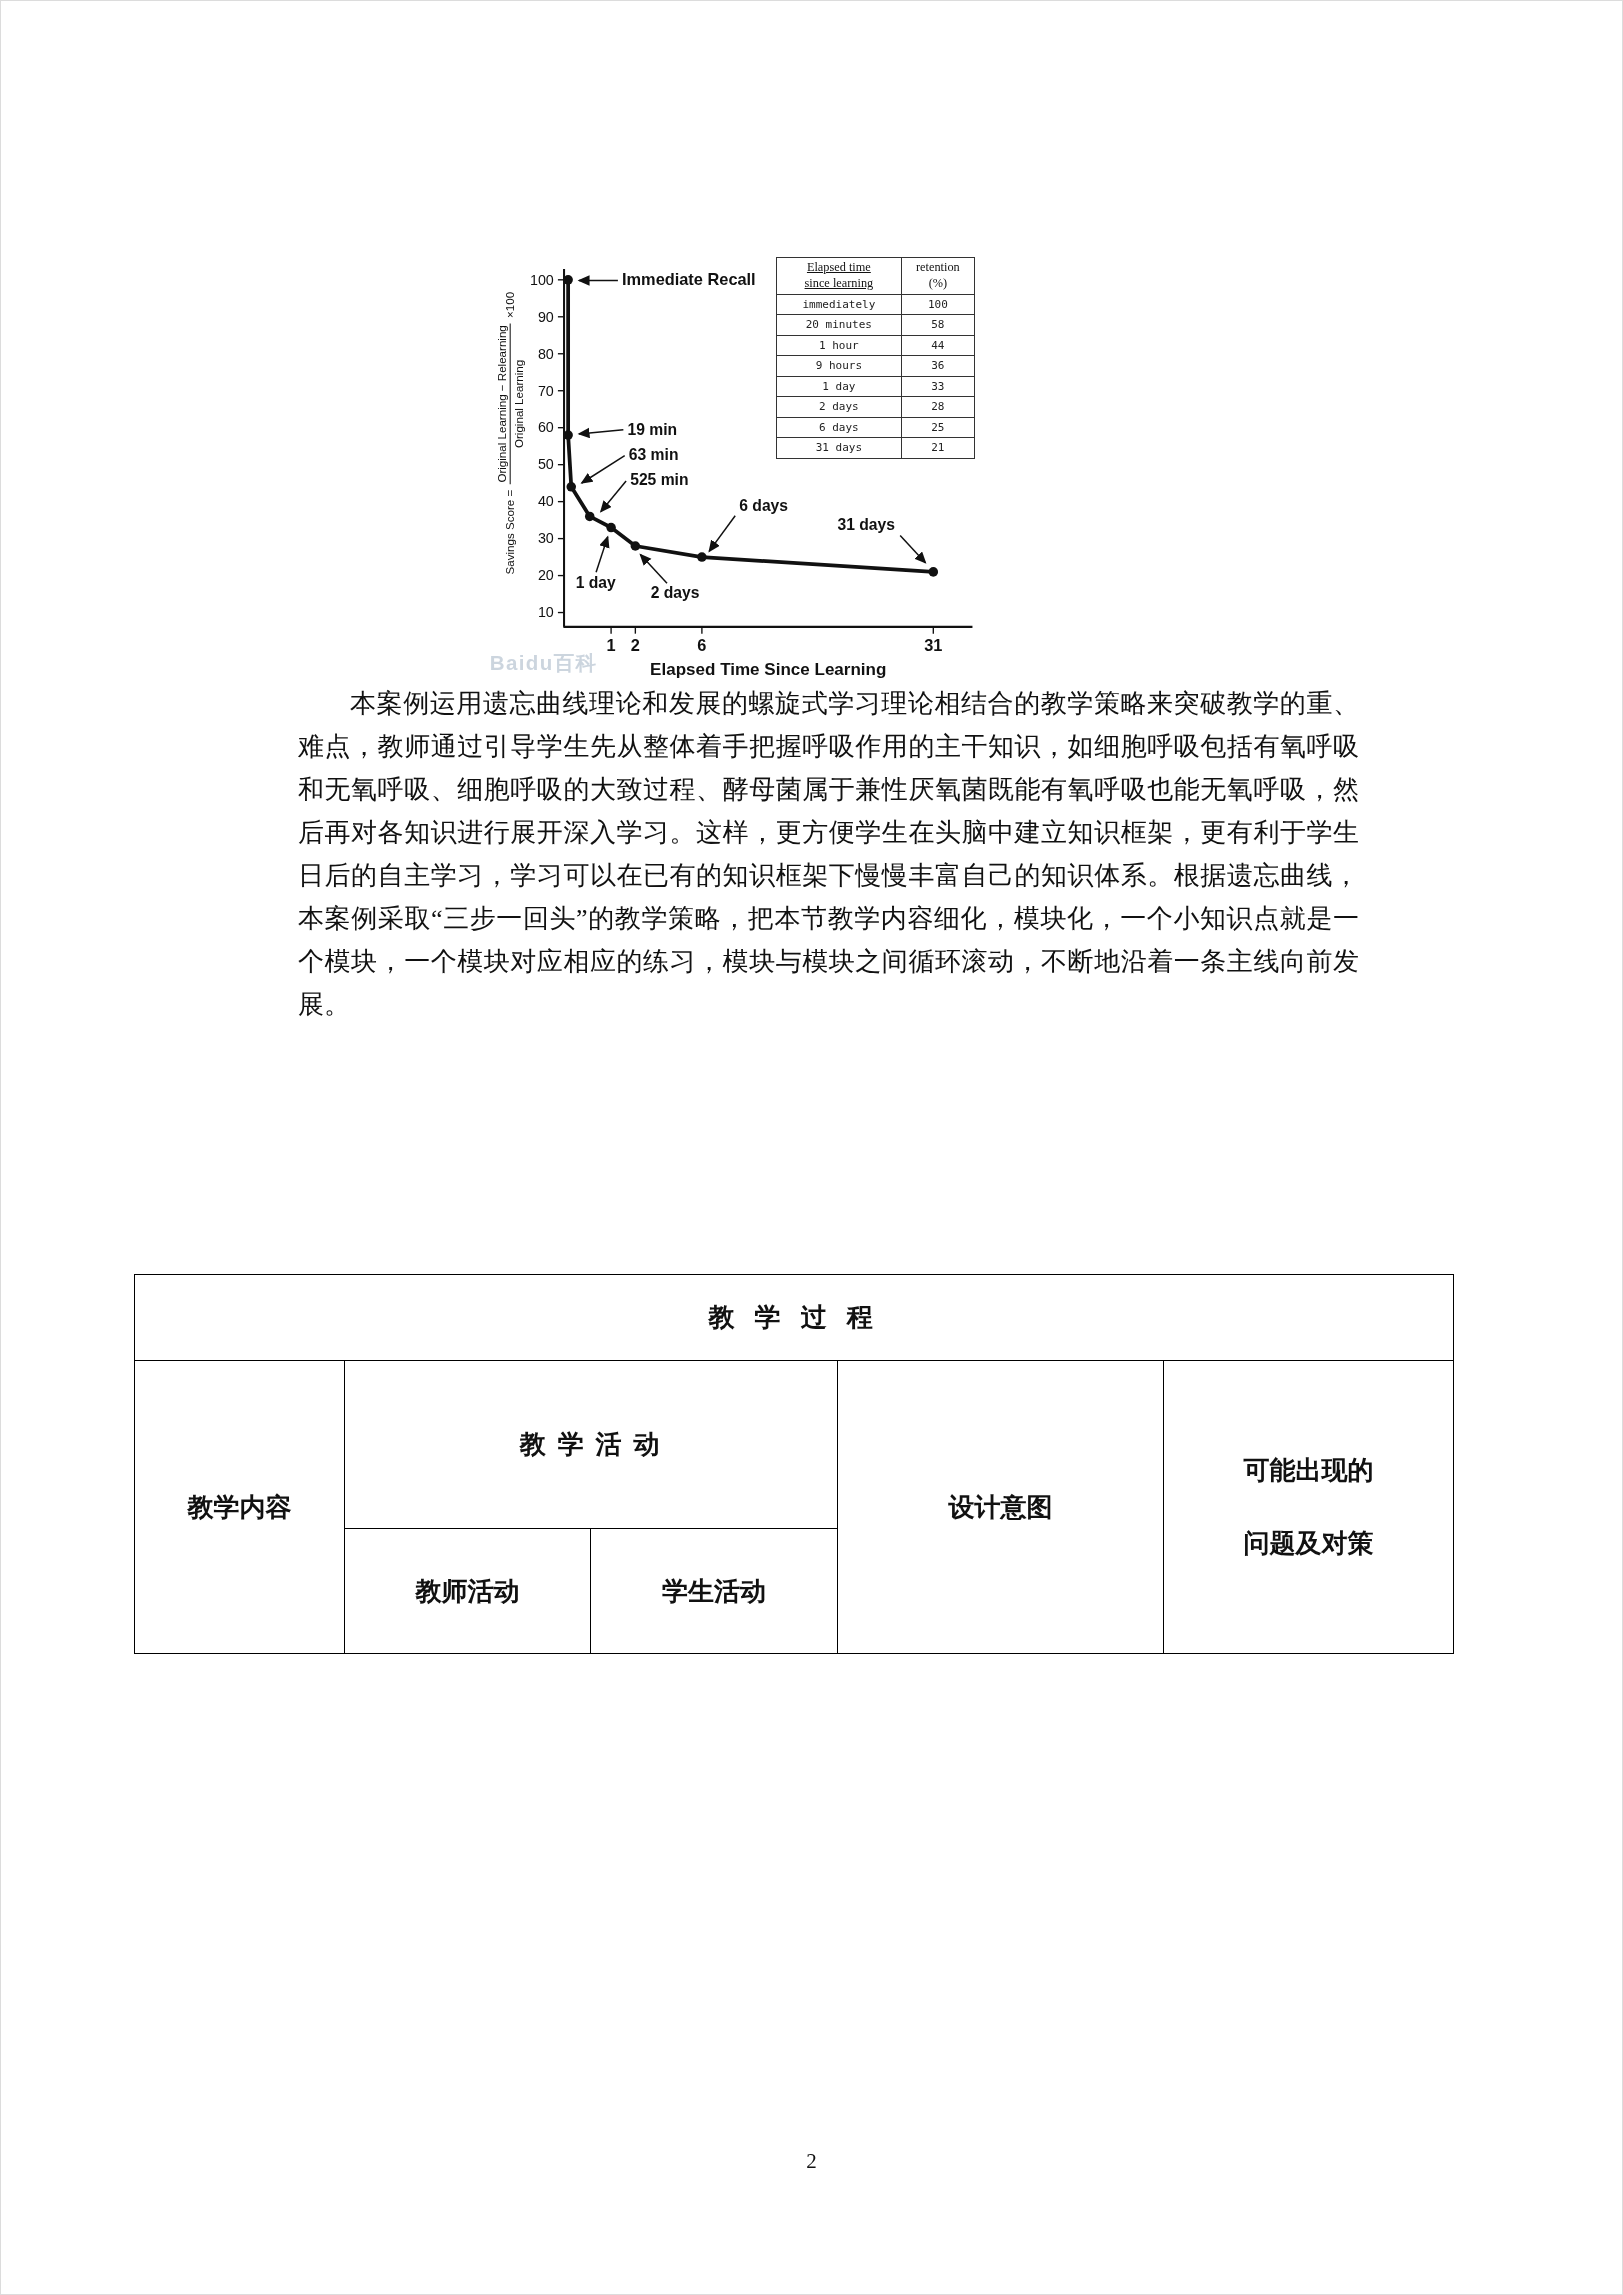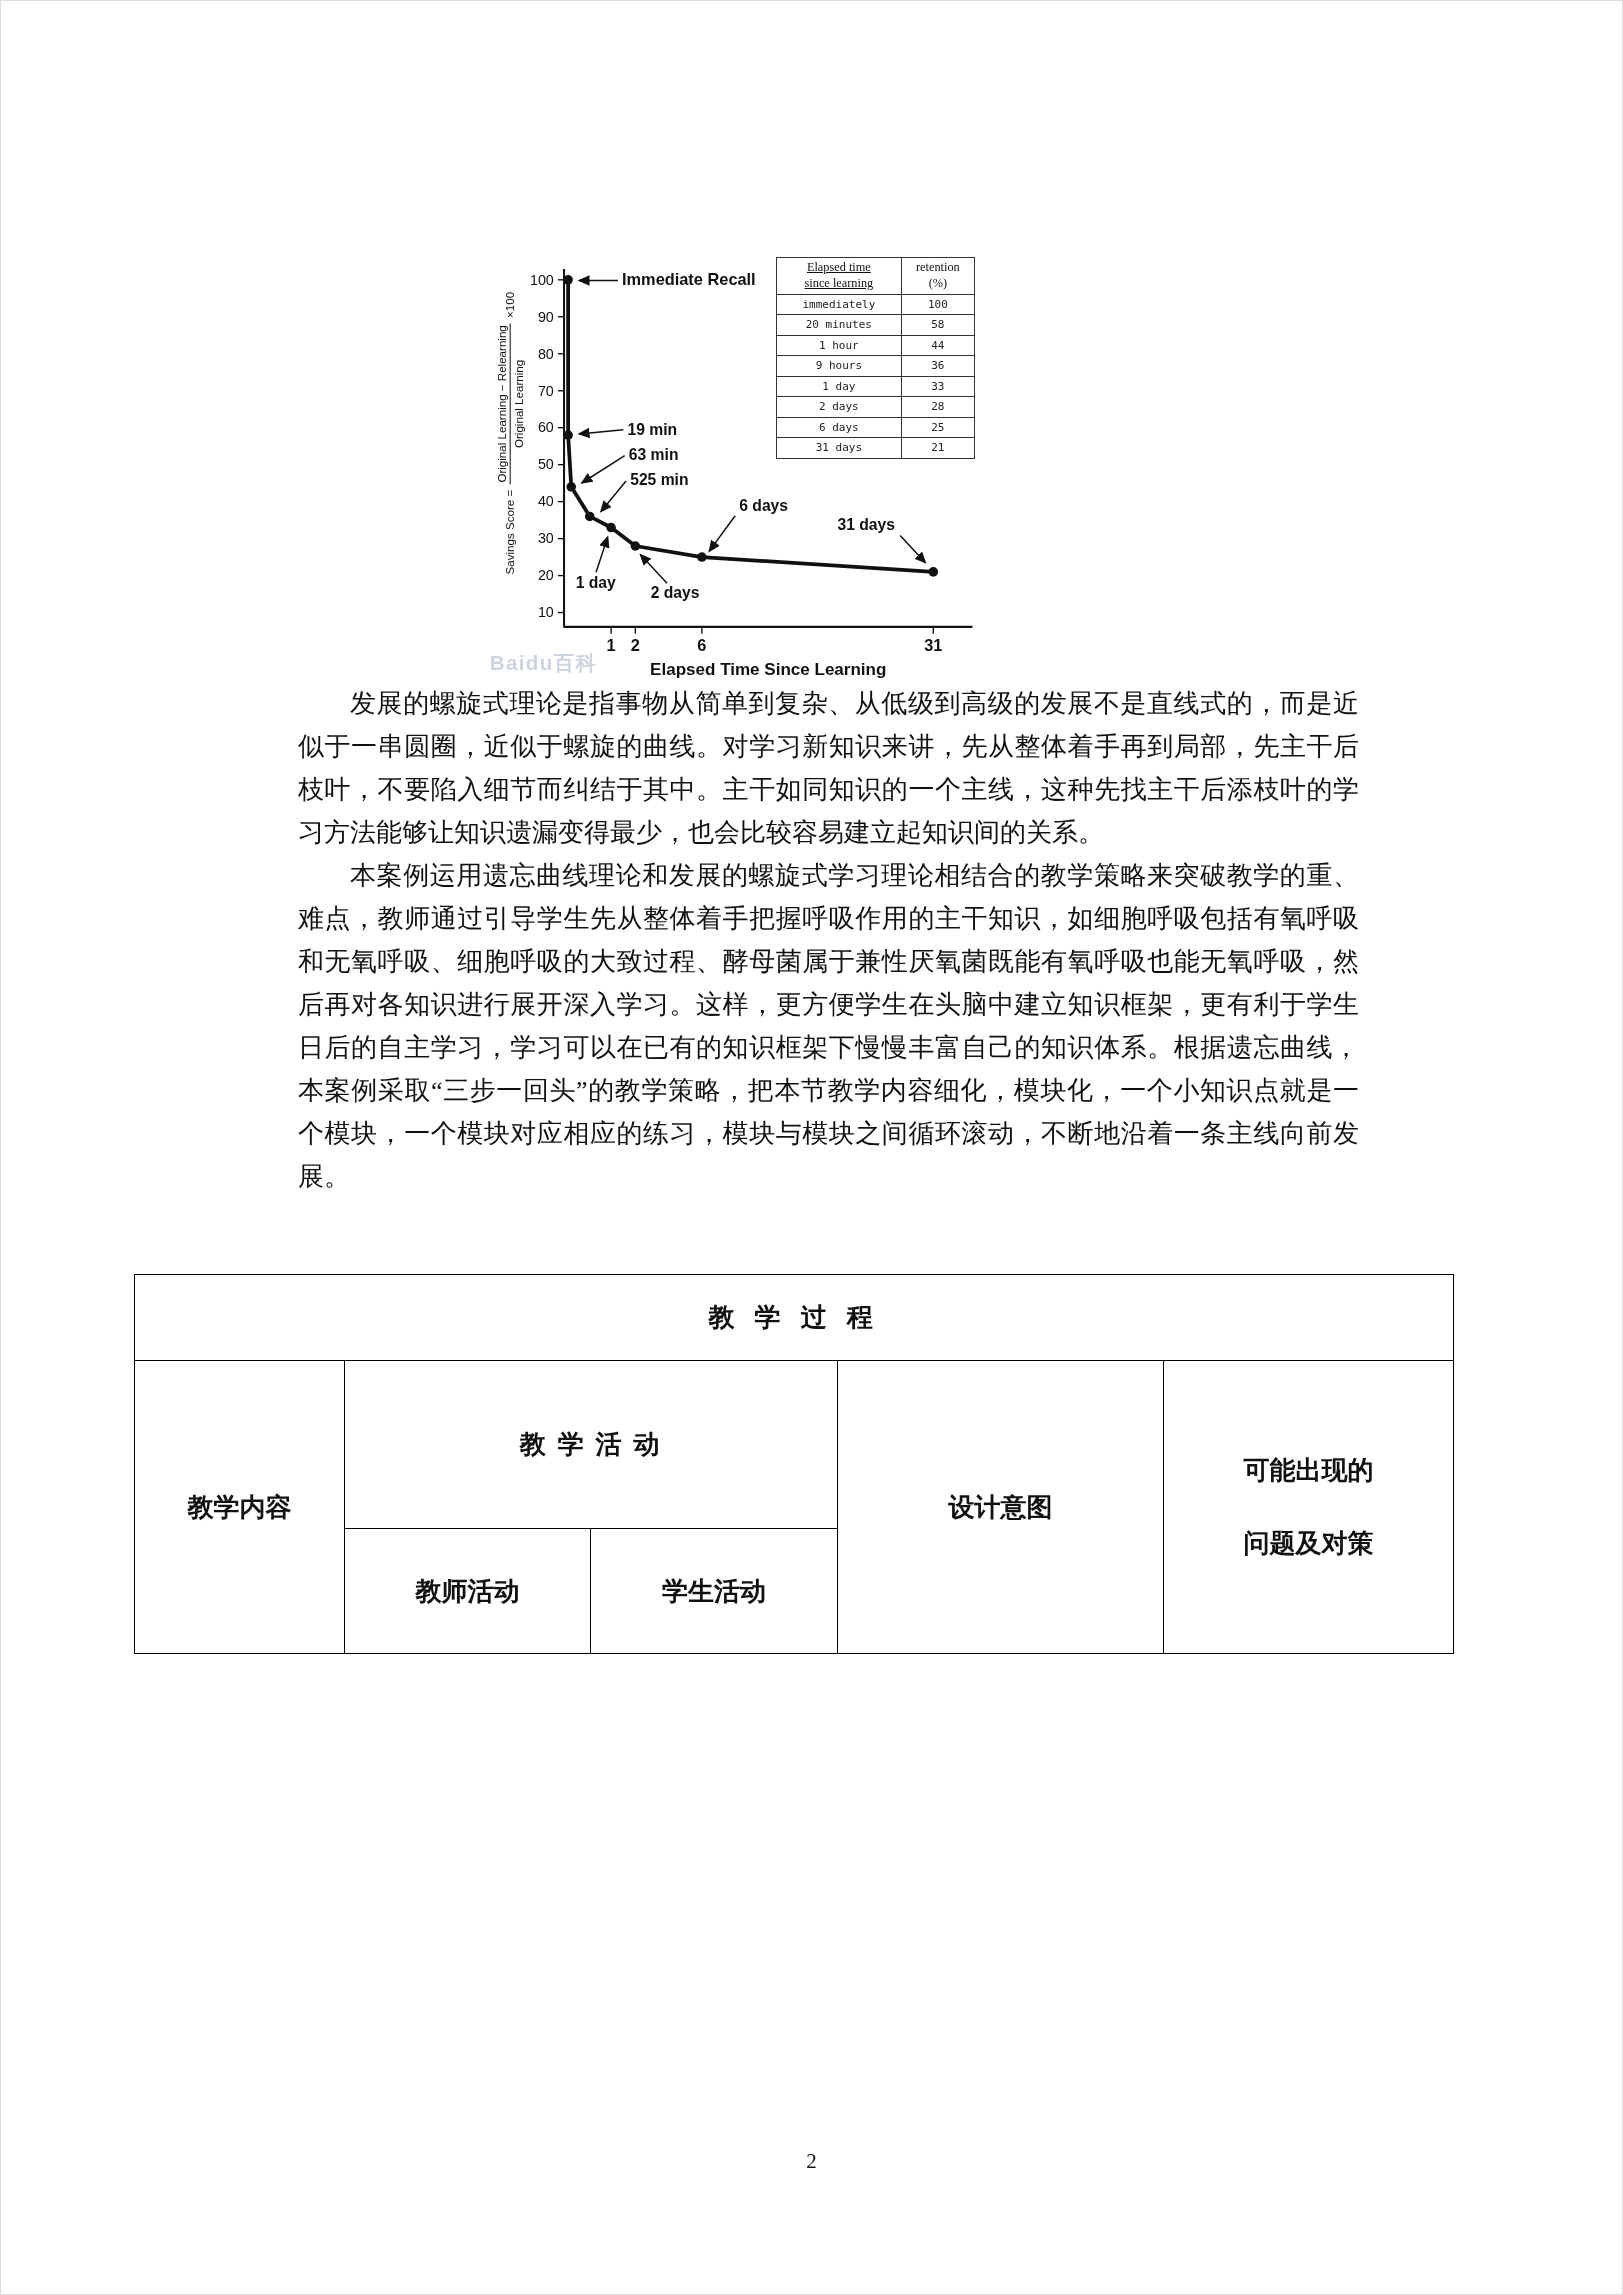--- a/index.html
+++ b/index.html
@@ -155,21 +155,20 @@
         <tr>
           <td>31 days</td>
           <td>21</td>
         </tr>
       </tbody>
   </table>
   <div class="watermark">Baidu百科</div>
 </figure>
 
 <div class="body-text">
-  <p>发展的螺旋式理论是指事物从简单到复杂、从低级到高级的发展不是直线式的，而是近似于一串圆圈，近似于螺旋的曲线。对学习新知识来讲，先从整体着手再到局部，先主干后枝叶，不要陷入细节而纠结于其中。主干如同知识的一个主线，这种先找主干后添枝叶的学习方法能够让知识遗漏变得最少，也会比较容易建立起知识间的关系。</p>
   <p>本案例运用遗忘曲线理论和发展的螺旋式学习理论相结合的教学策略来突破教学的重、难点，教师通过引导学生先从整体着手把握呼吸作用的主干知识，如细胞呼吸包括有氧呼吸和无氧呼吸、细胞呼吸的大致过程、酵母菌属于兼性厌氧菌既能有氧呼吸也能无氧呼吸，然后再对各知识进行展开深入学习。这样，更方便学生在头脑中建立知识框架，更有利于学生日后的自主学习，学习可以在已有的知识框架下慢慢丰富自己的知识体系。根据遗忘曲线，本案例采取“三步一回头”的教学策略，把本节教学内容细化，模块化，一个小知识点就是一个模块，一个模块对应相应的练习，模块与模块之间循环滚动，不断地沿着一条主线向前发展。</p>
 </div>
 
 <table class="teach-table">
   <colgroup>
     <col style="width:210px">
       <col style="width:246px">
       <col style="width:247px">
     <col style="width:326px">
       <col style="width:290px">

